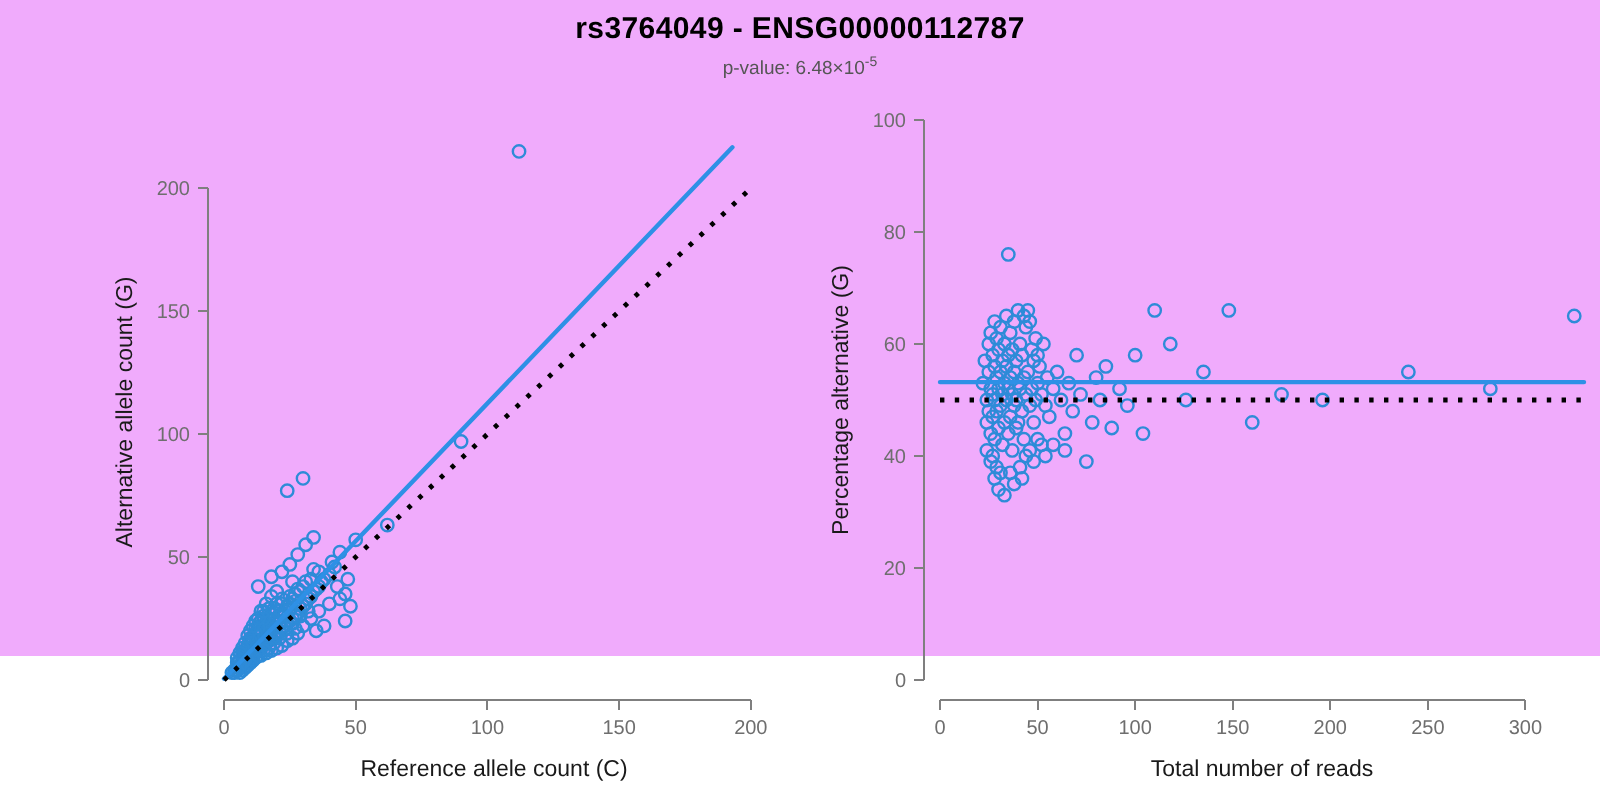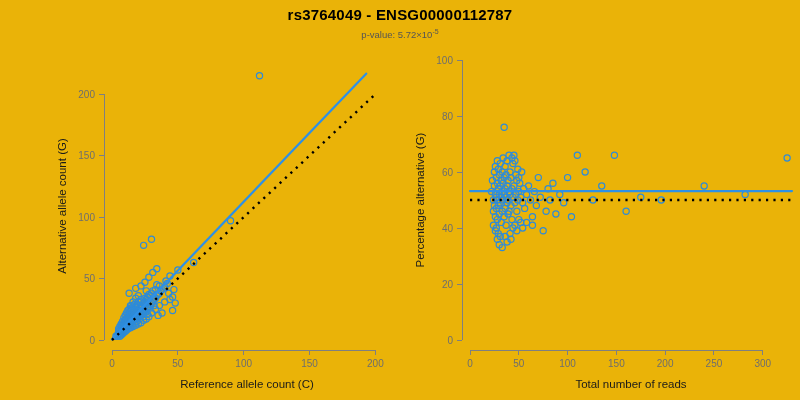--- a/index.html
+++ b/index.html
@@ -10,22 +10,22 @@
   body {
     width: 800px;
     height: 400px;
     font-family: "Liberation Sans", sans-serif;
     color: #000000;
     overflow: hidden;
   }
   #figure {
     position: relative;
     width: 800px;
-    height: 400px;
-    background: #eab308;
+    height: 328px;
+    background: #f0abfc;
   }
   #title-block {
     position: absolute;
     left: 0;
     top: 0;
     width: 800px;
     text-align: center;
   }
   #chart-title {
     font-size: 15px;
@@ -98,21 +98,21 @@
     stroke-dasharray: 2.2 5.2;
   }
 </style>
 </head>
 <body>
 
 <div id="figure">
 
   <div id="title-block">
     <div id="chart-title">rs3764049 - ENSG00000112787</div>
-    <div id="chart-subtitle"><span>p-value: 5.72×10</span><sup>-5</sup></div>
+    <div id="chart-subtitle"><span>p-value: 6.48×10</span><sup>-5</sup></div>
   </div>
 
   <div class="panel" id="panel-left">
     <svg class="plot-svg" id="svg-left" width="400" height="400">
         <line x1="104" y1="340" x2="104" y2="94.12844036697246" class="axis-line"></line>
         <line x1="104" y1="340" x2="99" y2="340" class="tick-mark"></line>
         <text x="95" y="343.5" class="tick-label y">0</text>
         <line x1="104" y1="278.5321100917431" x2="99" y2="278.5321100917431" class="tick-mark"></line>
         <text x="95" y="282.0321100917431" class="tick-label y">50</text>
         <line x1="104" y1="217.0642201834862" x2="99" y2="217.0642201834862" class="tick-mark"></line>

